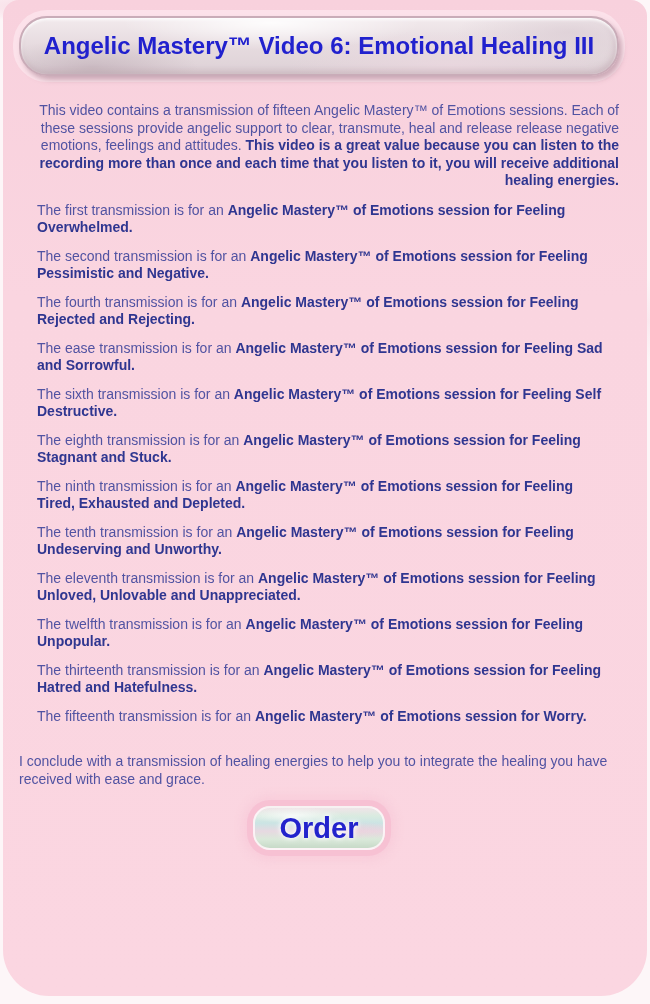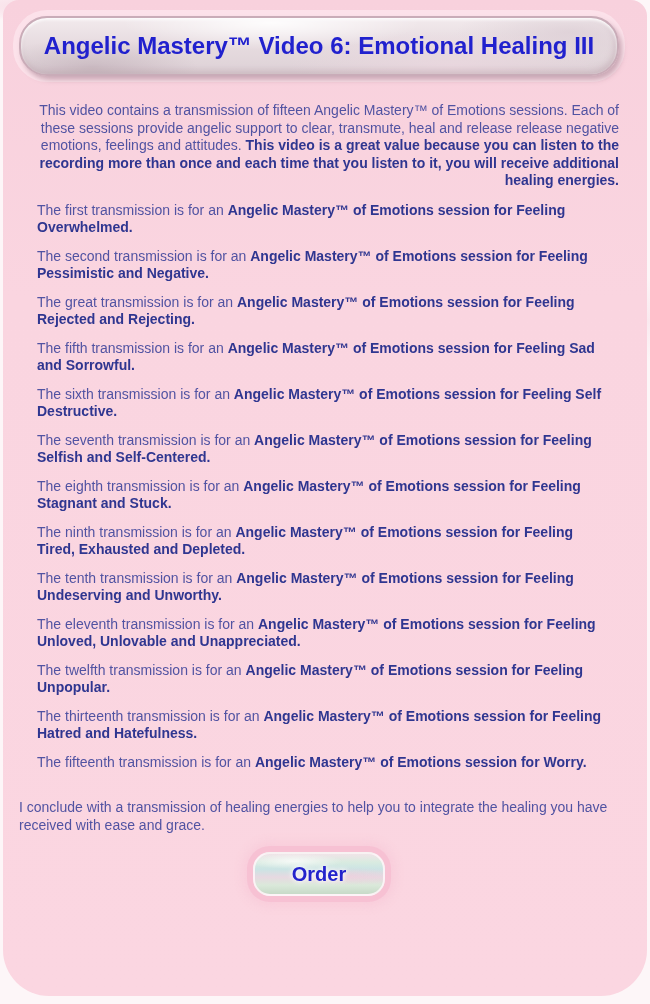--- a/index.html
+++ b/index.html
@@ -63,21 +63,21 @@
     border:2px solid rgba(255,246,249,0.85);
     cursor:pointer;
     background:
       radial-gradient(ellipse 70px 11px at 30% 18%, rgba(255,255,255,0.75), transparent 70%),
       radial-gradient(ellipse 80px 13px at 72% 55%, rgba(240,205,220,0.60), transparent 70%),
       linear-gradient(180deg,#F0E4E8 0%,#D9EBE0 20%,#CBE4E4 38%,#E7D9E1 58%,#DAE9DA 78%,#C7DAC8 100%);
     box-shadow:
       0 0 0 6px rgba(247,192,211,0.95),
       0 0 10px 10px rgba(247,192,211,0.45);
     font-family:"Liberation Sans",sans-serif;
-    font-size:20px;font-weight:bold;color:#2323CC;
+    font-size:29px;font-weight:bold;color:#2323CC;
     text-shadow:0 0 4px rgba(255,255,255,0.95),0 0 7px rgba(255,255,255,0.85);
   }
 </style>
 </head>
 <body>
 
 <div class="outer">
   <div class="card">
 
     <div class="title-bar">
@@ -85,27 +85,26 @@
     </div>
 
     <p class="body-text intro"><span>This video contains a transmission of fifteen Angelic Mastery™ of Emotions sessions. Each of these sessions provide angelic support to clear, transmute, heal and release release negative emotions, feelings and attitudes. </span><span class="emph">This video is a great value because you can listen to the recording more than once and each time that you listen to it, you will receive additional healing energies.</span></p>
 
     <div class="list">
   <p class="body-text item"><span class="prefix">The first transmission is for an </span><span class="emph">Angelic Mastery™ of Emotions session for Feeling Overwhelmed.</span></p>
 
   <p class="body-text item"><span class="prefix">The second transmission is for an </span><span class="emph">Angelic Mastery™ of Emotions session for Feeling Pessimistic and Negative.</span></p>
 
 
-  <p class="body-text item"><span class="prefix">The great transmission is for an </span><span class="emph">Angelic Mastery™ of Emotions session for Feeling Rejected and Rejecting.</span></p>
+  <p class="body-text item"><span class="prefix">The fourth transmission is for an </span><span class="emph">Angelic Mastery™ of Emotions session for Feeling Rejected and Rejecting.</span></p>
 
-  <p class="body-text item"><span class="prefix">The fifth transmission is for an </span><span class="emph">Angelic Mastery™ of Emotions session for Feeling Sad and Sorrowful.</span></p>
+  <p class="body-text item"><span class="prefix">The ease transmission is for an </span><span class="emph">Angelic Mastery™ of Emotions session for Feeling Sad and Sorrowful.</span></p>
 
   <p class="body-text item"><span class="prefix">The sixth transmission is for an </span><span class="emph">Angelic Mastery™ of Emotions session for Feeling Self Destructive.</span></p>
 
-  <p class="body-text item"><span class="prefix">The seventh transmission is for an </span><span class="emph">Angelic Mastery™ of Emotions session for Feeling Selfish and Self-Centered.</span></p>
 
   <p class="body-text item"><span class="prefix">The eighth transmission is for an </span><span class="emph">Angelic Mastery™ of Emotions session for Feeling Stagnant and Stuck.</span></p>
 
   <p class="body-text item"><span class="prefix">The ninth transmission is for an </span><span class="emph">Angelic Mastery™ of Emotions session for Feeling Tired, Exhausted and Depleted.</span></p>
 
   <p class="body-text item"><span class="prefix">The tenth transmission is for an </span><span class="emph">Angelic Mastery™ of Emotions session for Feeling Undeserving and Unworthy.</span></p>
 
   <p class="body-text item"><span class="prefix">The eleventh transmission is for an </span><span class="emph">Angelic Mastery™ of Emotions session for Feeling Unloved, Unlovable and Unappreciated.</span></p>
 
   <p class="body-text item"><span class="prefix">The twelfth transmission is for an </span><span class="emph">Angelic Mastery™ of Emotions session for Feeling Unpopular.</span></p>

